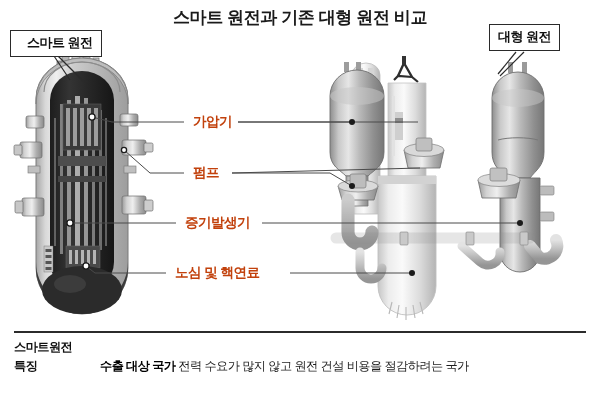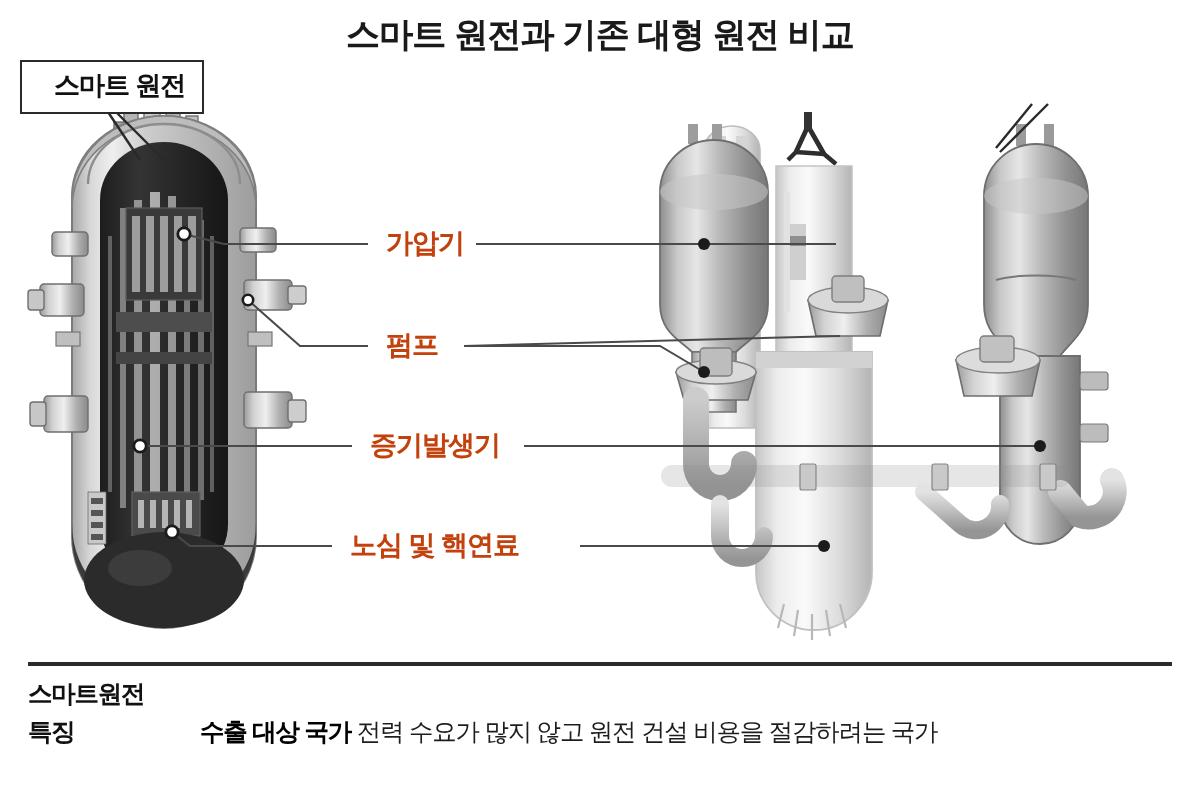--- a/index.html
+++ b/index.html
@@ -345,20 +345,21 @@
 
     <g stroke="#2a2a2a" stroke-width="1.2" fill="none">
       <path d="M58 56 L84 82"></path>
       <path d="M54 56 L70 80"></path>
       <path d="M516 52 L498 74"></path>
       <path d="M524 52 L500 76"></path>
     </g>
   </svg>
 
   <div class="callout" id="callout-smart">스마트 원전</div>
+  <div class="callout" id="callout-large">대형 원전</div>
 
   <div class="clabel" style="left:187px;top:122px;">가압기</div>
   <div class="clabel" style="left:187px;top:173px;">펌프</div>
   <div class="clabel" style="left:169px;top:273px;">노심 및 핵연료</div>
   <div class="clabel" style="left:179px;top:223px;">증기발생기</div>
 
   <div class="rule" id="rule-top"></div>
 
   <div class="ftable">
     <div class="frow">

